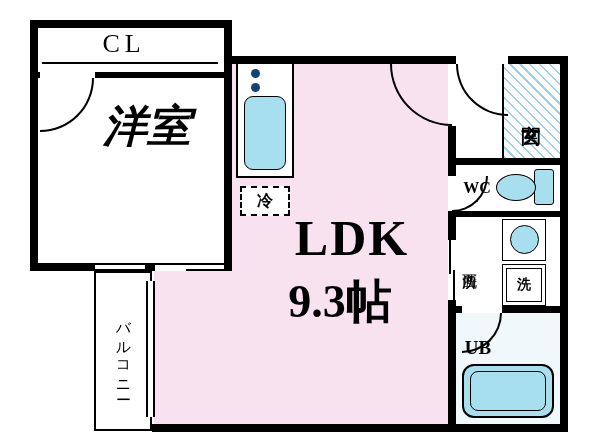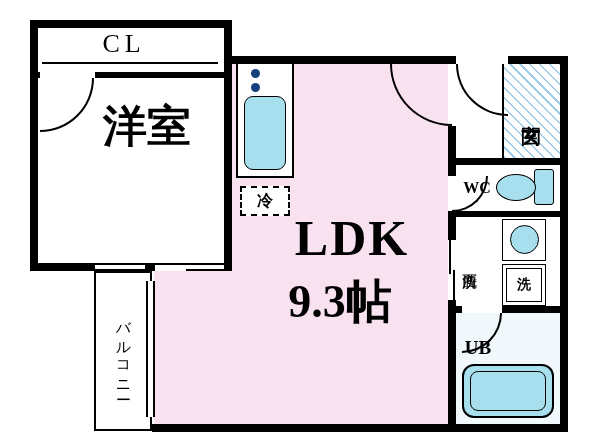--- a/index.html
+++ b/index.html
@@ -100,21 +100,21 @@
                 font-size:14px;font-weight:600;">
       <span>洗</span>
     </div>
   </div>
 
   <div class="abs cyan" style="left:462px;top:364px;width:92px;height:54px;border:2px solid #000;border-radius:12px;"></div>
   <div class="abs" style="left:470px;top:371px;width:76px;height:40px;border:1.5px solid #000;border-radius:8px;"></div>
 
   <div class="label" style="left:30px;top:30px;width:172px;font-size:26px;letter-spacing:5px;margin-left:8px;">CL</div>
 
-  <div class="label big" style="left:30px;top:104px;width:234px;font-size:44px;">洋室</div>
+  <div class="label big" style="left:30px;top:104px;width:234px;font-size:44px;font-style:italic;">洋室</div>
 
   <div class="label big" style="left:232px;top:212px;width:240px;font-size:50px;letter-spacing:2px;">LDK</div>
   <div class="label big" style="left:232px;top:278px;width:216px;font-size:46px;">9.3帖</div>
 
   <div class="abs vtext" style="left:96px;top:283px;width:54px;height:140px;font-size:15px;letter-spacing:3px;">バルコニー</div>
 
   <div class="abs vtext big" style="left:504px;top:70px;width:54px;height:84px;font-size:19px;letter-spacing:2px;">玄関</div>
 
   <div class="label big" style="left:456px;top:180px;width:42px;font-size:16px;">WC</div>
 

